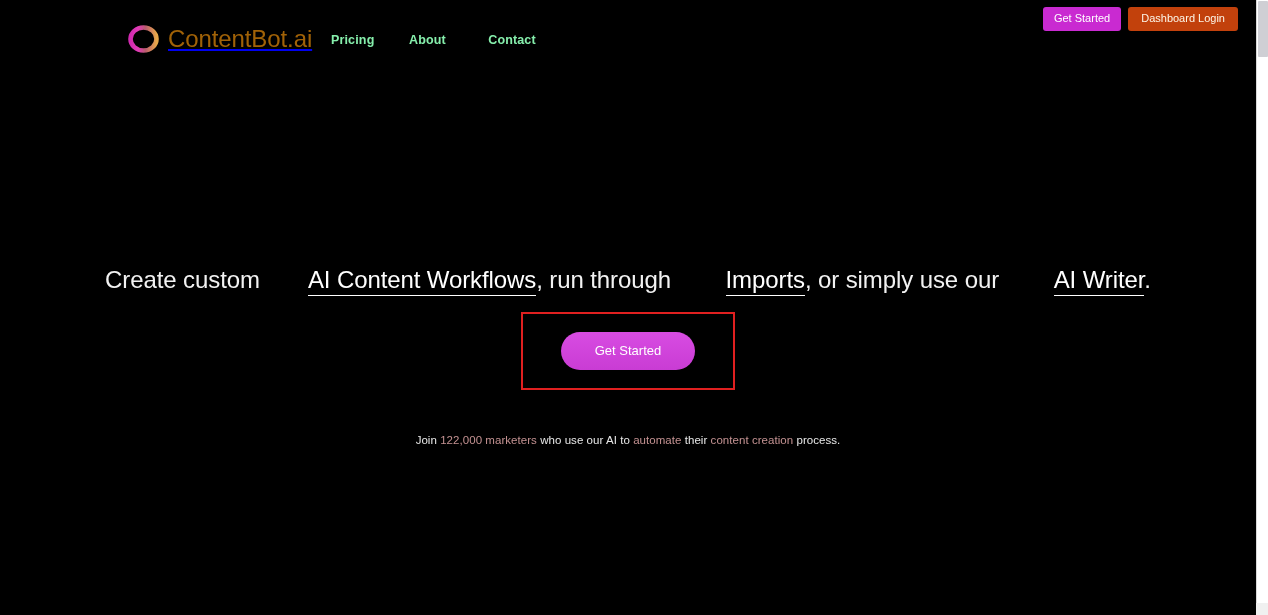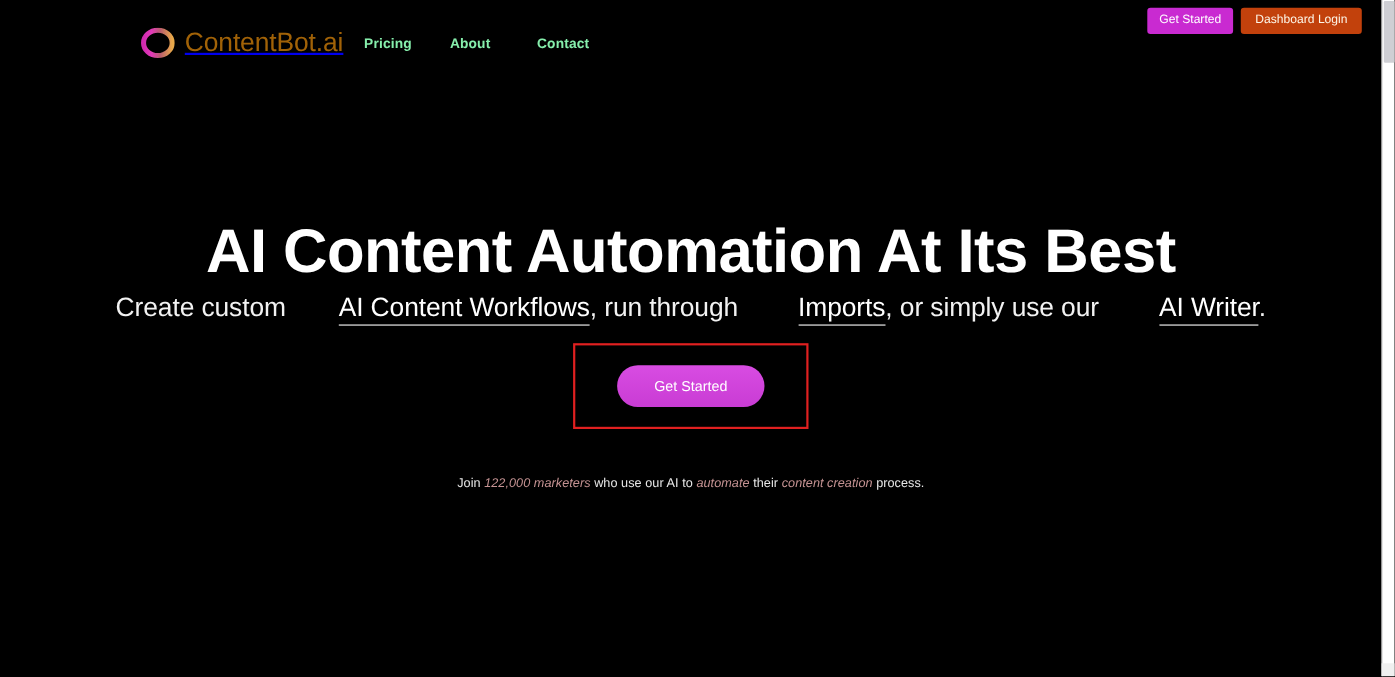--- a/index.html
+++ b/index.html
@@ -194,21 +194,21 @@
     position: absolute;
     left: 0;
     top: 360px;
     width: 100%;
     font-size: 11.5px;
     line-height: 1.4;
     color: #e8e8e8;
     letter-spacing: 0.05px;
   }
 
-  .note-accent { color: #c49292; font-style: italic; }
+  .note-accent { color: #c49292; }
 
   
   #scrollbar {
     position: absolute;
     right: 0;
     top: 0;
     width: 12px;
     height: 615px;
     background: #ffffff;
     border-left: 1px solid #d8d8d8;
@@ -261,21 +261,20 @@
 
     <div id="nav-actions">
       <button class="nav-btn" id="btn-get-started-nav">Get Started</button>
       <button class="nav-btn" id="btn-dashboard-login">Dashboard Login</button>
     </div>
 
   </div>
 
   <div id="hero">
 
-    <h1 id="hero-title">AI Content Automation At Its Best</h1>
 
     <p id="hero-sub">
       <span>Create custom</span><a class="hero-link" href="#">AI Content Workflows</a><span>, run through </span><a class="hero-link" href="#">Imports</a><span>, or simply use our </span><a class="hero-link" href="#">AI Writer</a><span>.</span>
     </p>
 
     <div id="hero-cta-wrap">
       <div id="cta-highlight">
         <button id="btn-get-started-hero">Get Started</button>
       </div>
     </div>

